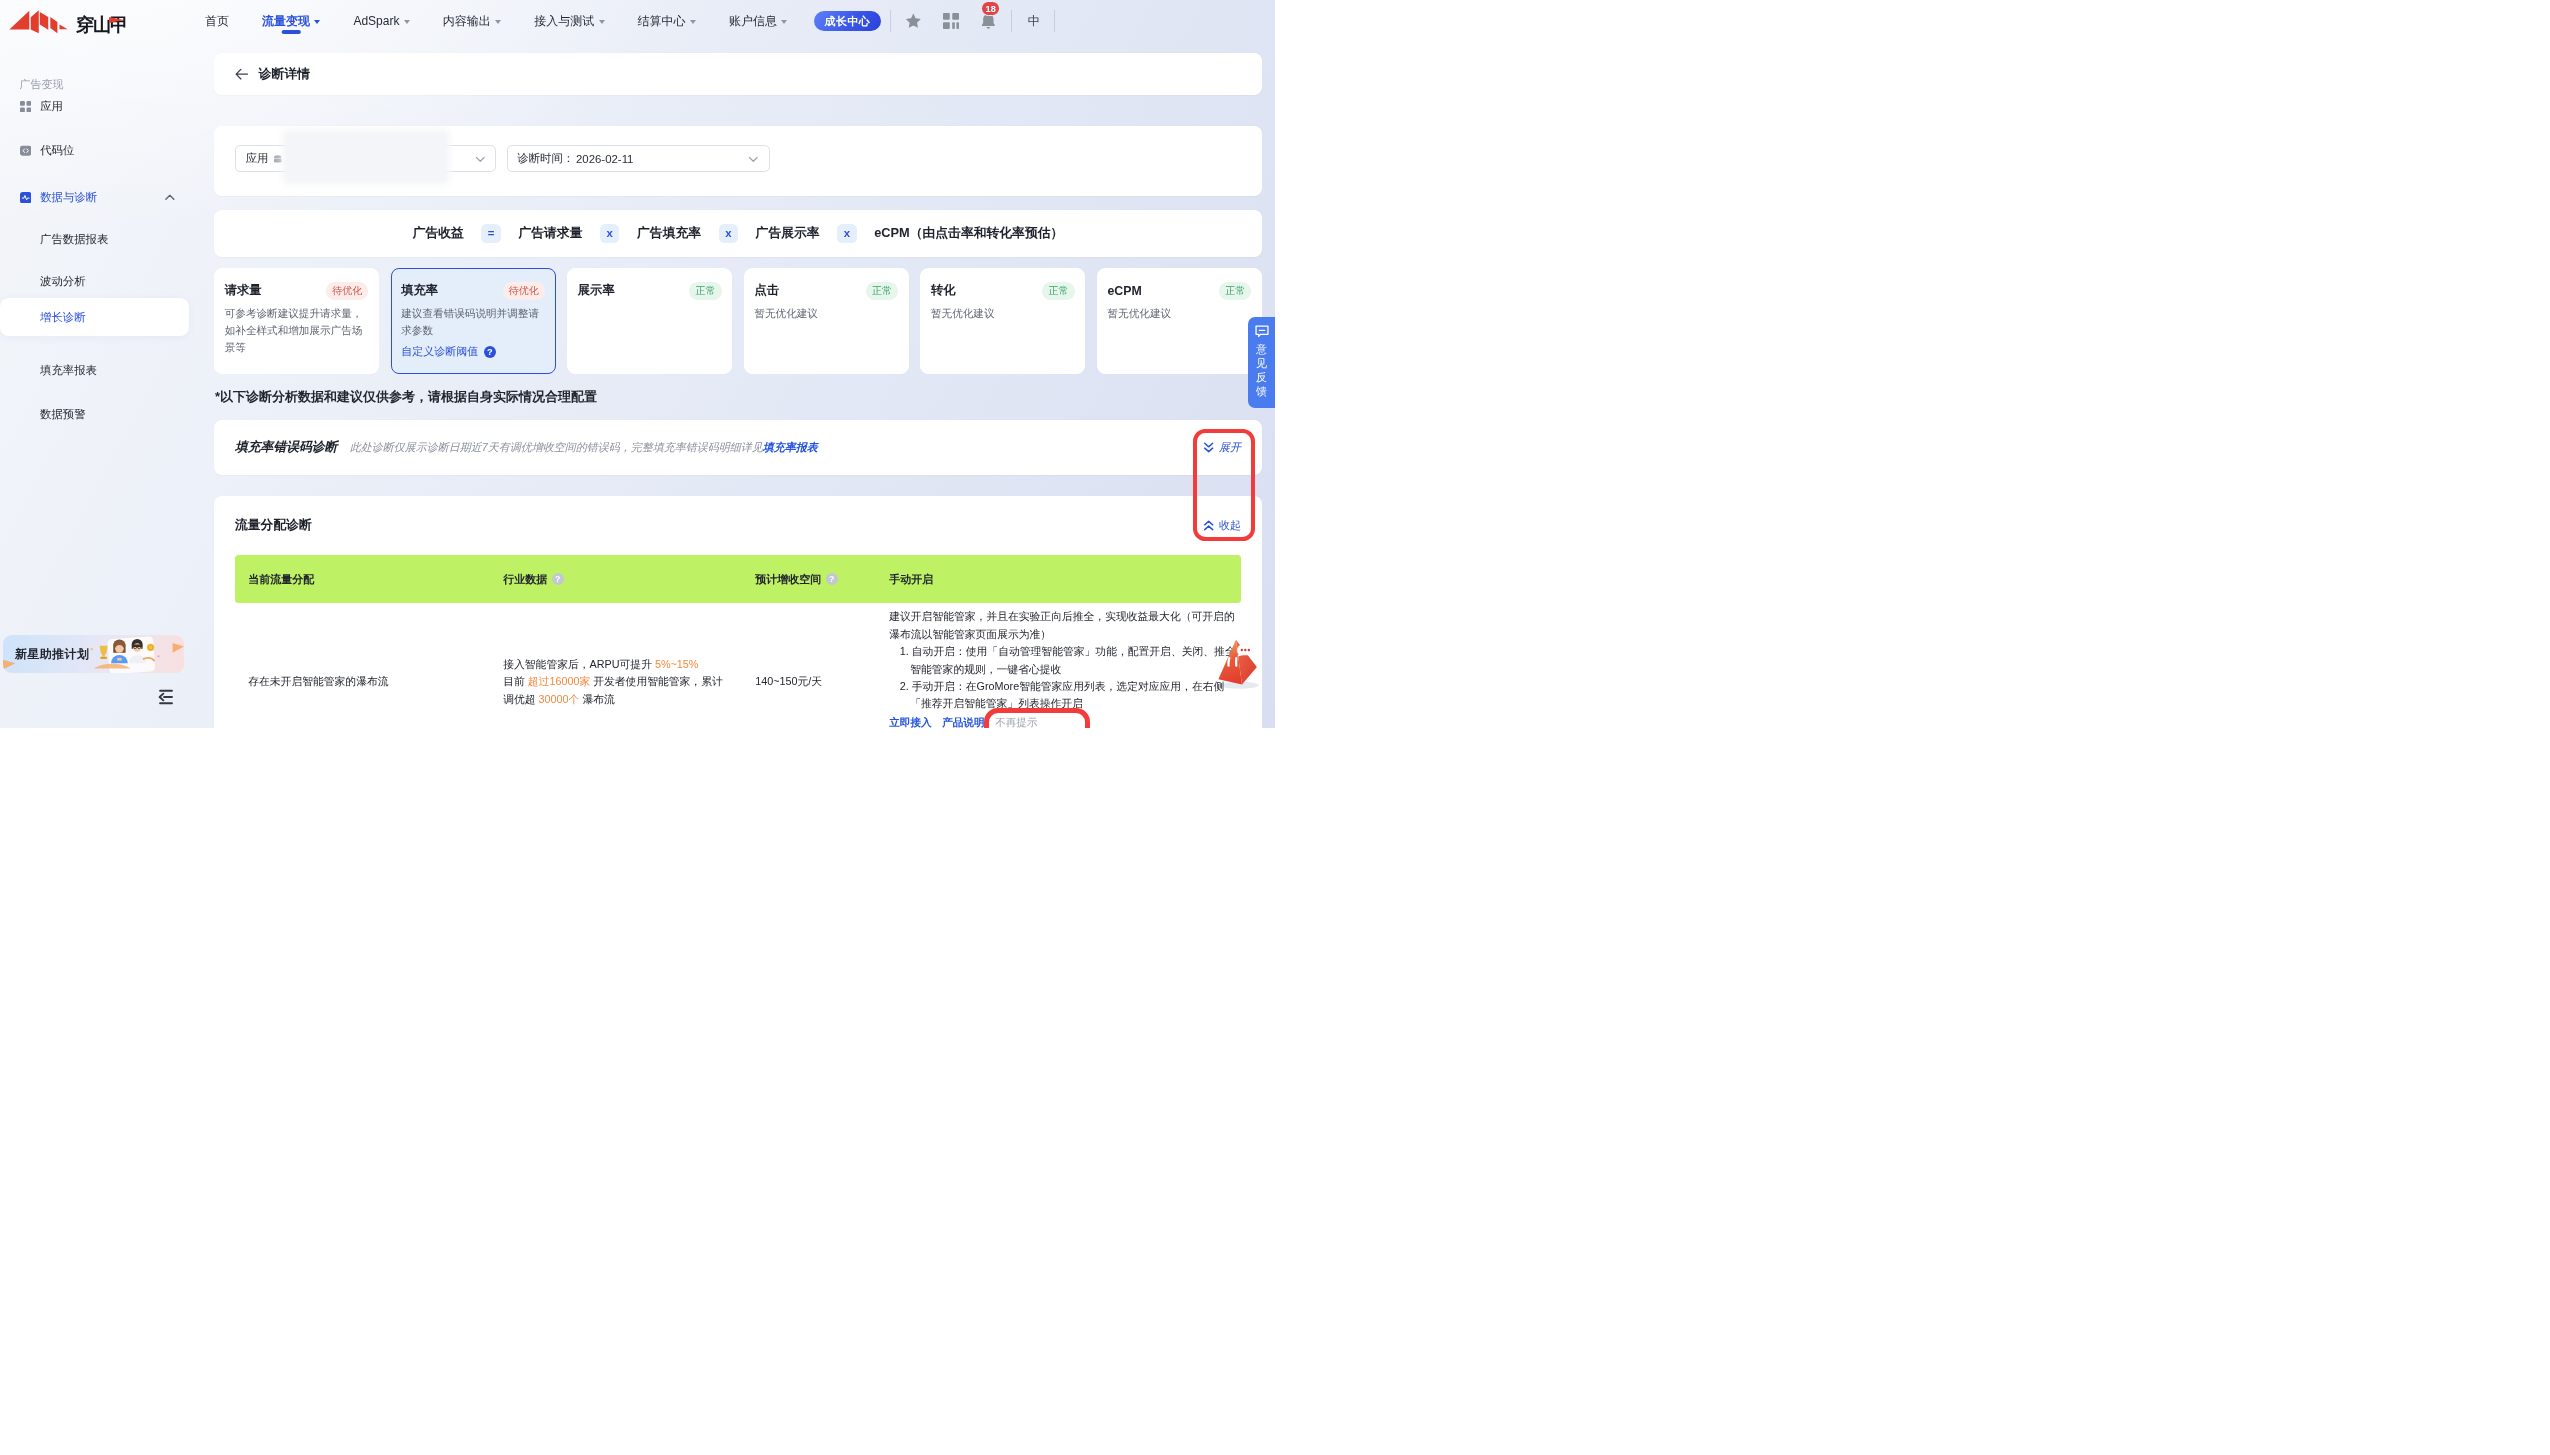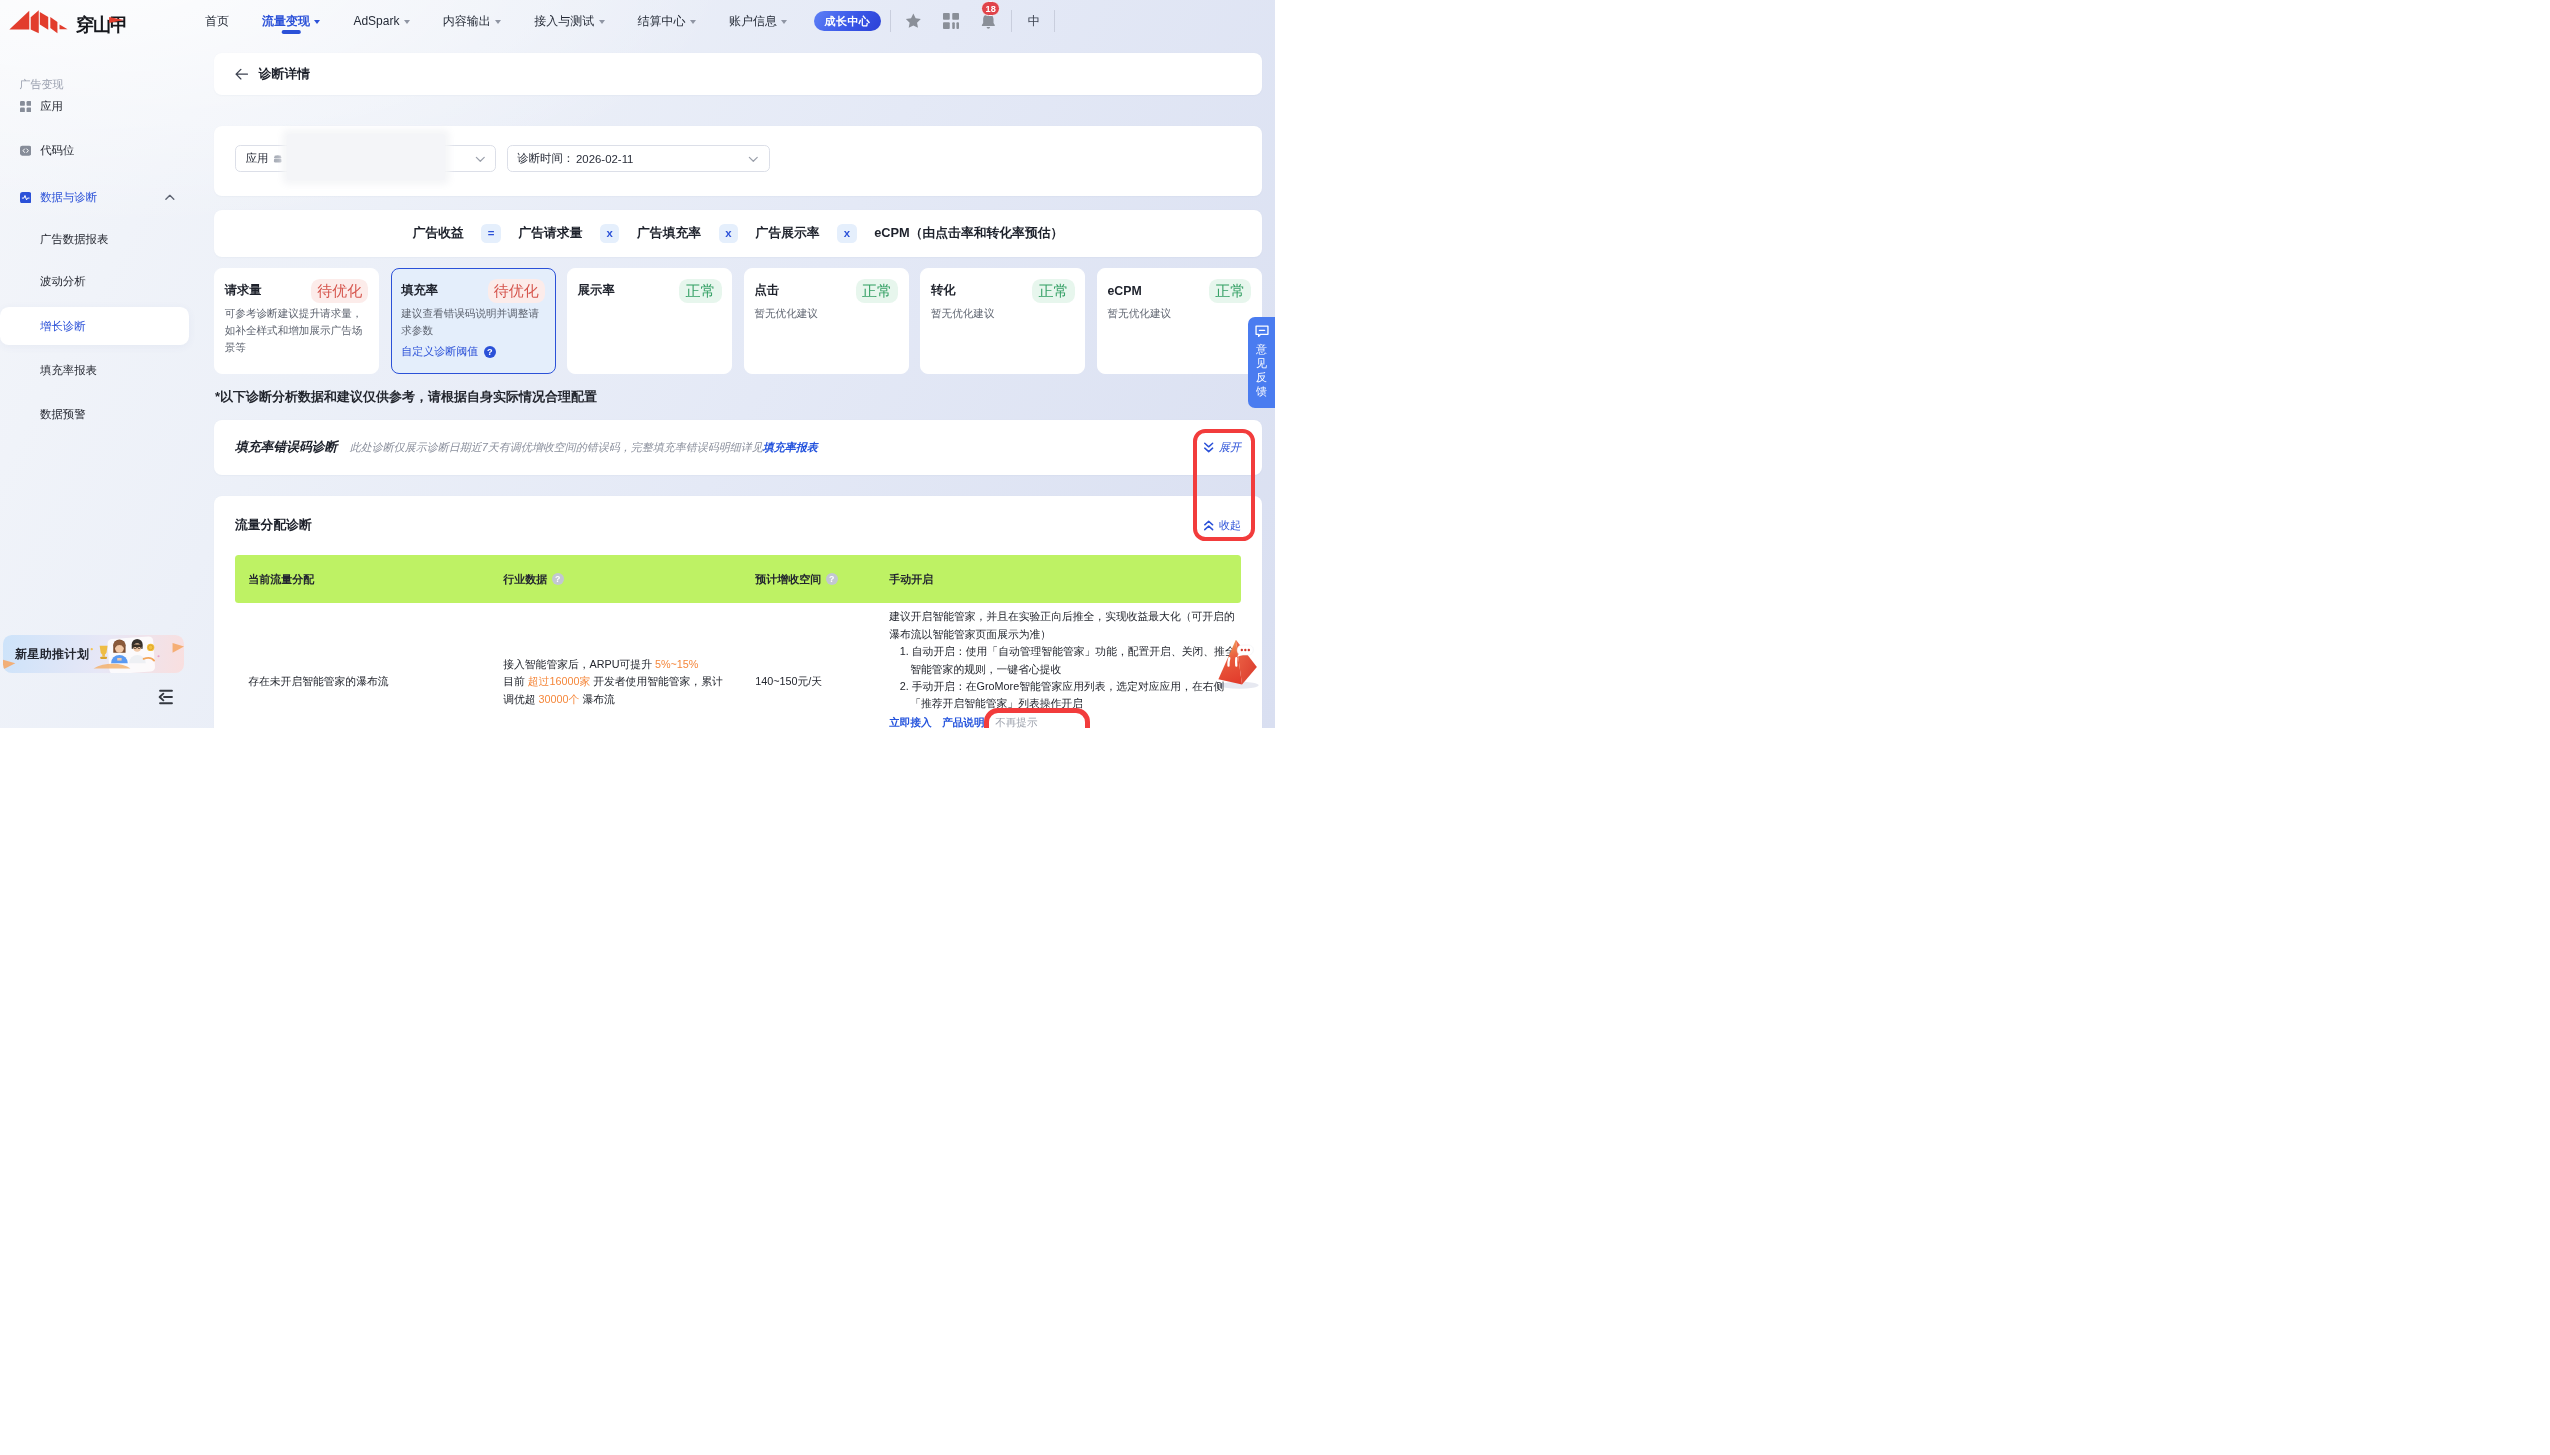--- a/index.html
+++ b/index.html
@@ -52,21 +52,21 @@
   .blur-patch { position:absolute; left:73px; top:8px; width:158px; height:46px; z-index:5; background:#f4f5f8; border-radius:2.6px; box-shadow:0 0 6.2px 4.4px rgba(244,245,248,.95); }
   .cardC { top:210px; height:47px; display:flex; align-items:center; justify-content:center; gap:17.6px; }
   .f-term { font-size:12.8px; font-weight:700; color:#1d212b; }
   .f-op { width:19.4px; height:19.4px; border-radius:5.3px; background:#e5effc; color:#2b51d8; font-size:11.4px; font-weight:700; display:flex; align-items:center; justify-content:center; }
   
   .mgrid { position:absolute; left:214px; top:268px; width:1048px; height:106px; display:grid; grid-template-columns:repeat(6,1fr); gap:11.4px; }
   .mcard { background:#fff; border-radius:8px; border:1.8px solid #fff; padding:12.3px 9.7px 10.6px; position:relative; cursor:pointer; }
   .mcard.sel { background:#e4eefb; border:1.8px solid #2b51d8; }
   .m-head { display:flex; align-items:center; justify-content:space-between; height:19.4px; margin-bottom:4.4px; }
   .m-title { font-size:12.3px; font-weight:700; color:#1d212b; }
-  .m-badge { font-size:15px; padding:2.2px 6.2px; border-radius:8.8px; }
+  .m-badge { font-size:10px; padding:2.2px 6.2px; border-radius:8.8px; }
   .m-badge.warn { color:#d5544c; background:#fcecea; }
   .m-badge.ok { color:#35a065; background:#e7f6ed; }
   .m-desc { font-size:10.6px; line-height:17px; color:#5e6470; }
   .m-link { display:flex; align-items:center; gap:5.3px; margin-top:5.3px; font-size:11px; color:#2b51d8; cursor:pointer; }
   .qmark-b { width:12.3px; height:12.3px; border-radius:50%; background:#2b51d8; color:#fff; font-size:9.2px; font-weight:700; display:flex; align-items:center; justify-content:center; }
   .note { position:absolute; left:215px; top:388px; font-size:13px; font-weight:700; color:#23262e; }
   
   .cardD { top:420px; height:55px; display:flex; align-items:center; padding:0 21px;font-style:italic; }
   .cardE { top:496px; height:282px; padding:0 21px; }
   .sec-title { font-size:12.8px; font-weight:700; color:#1d212b; white-space:nowrap; }
@@ -198,21 +198,21 @@
       <svg class="chev-up" width="9.7" height="6.2" viewBox="0 0 11 7">
           <path d="M1 6 L5.5 1.5 L10 6" stroke="#5c6270" stroke-width="1.5" fill="none" stroke-linecap="round" stroke-linejoin="round"></path>
         </svg>
     </div>
     <div class="s-sub" style="top:220px">
         <span>广告数据报表</span>
       </div>
     <div class="s-sub" style="top:262px">
         <span>波动分析</span>
       </div>
-    <div class="s-sub sel" style="top:307px">
+    <div class="s-sub sel" style="top:298px">
         <span>增长诊断</span>
       </div>
     <div class="s-sub" style="top:351px">
         <span>填充率报表</span>
       </div>
     <div class="s-sub" style="top:395px">
         <span>数据预警</span>
       </div>
     <div class="banner">
       <svg width="181" height="38" viewBox="0 0 206 43" style="position:absolute;left:0;top:0">

